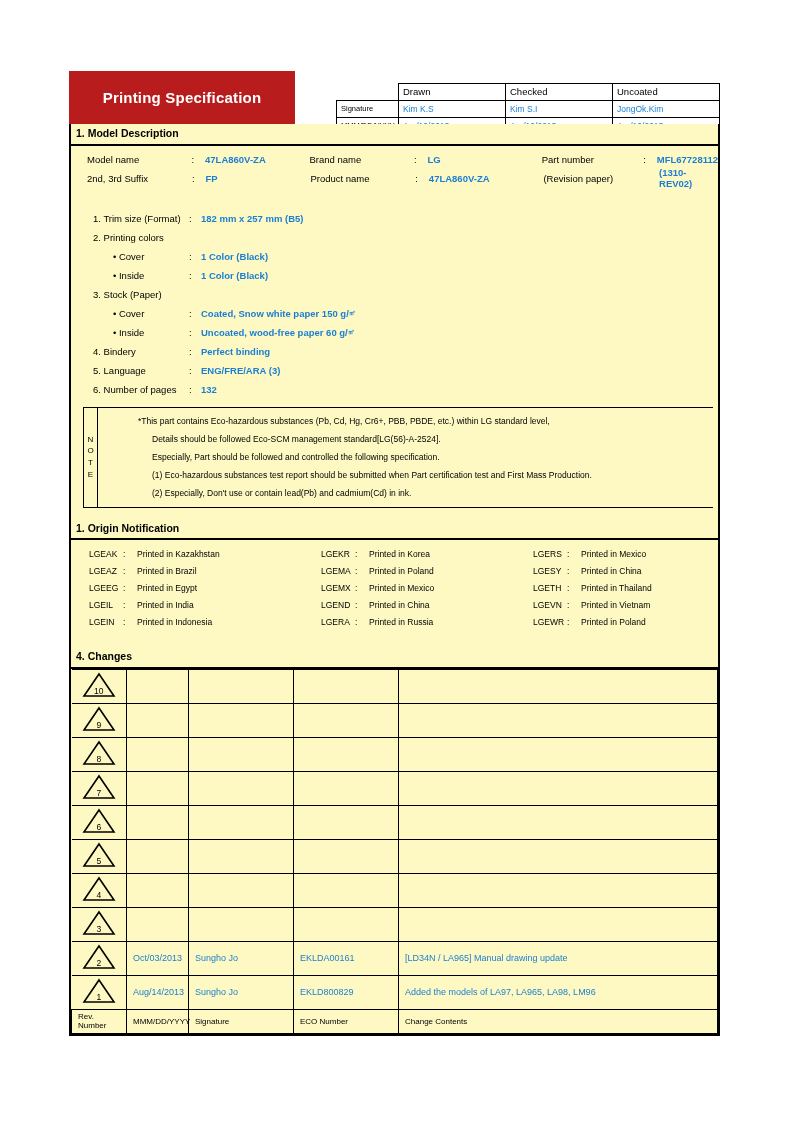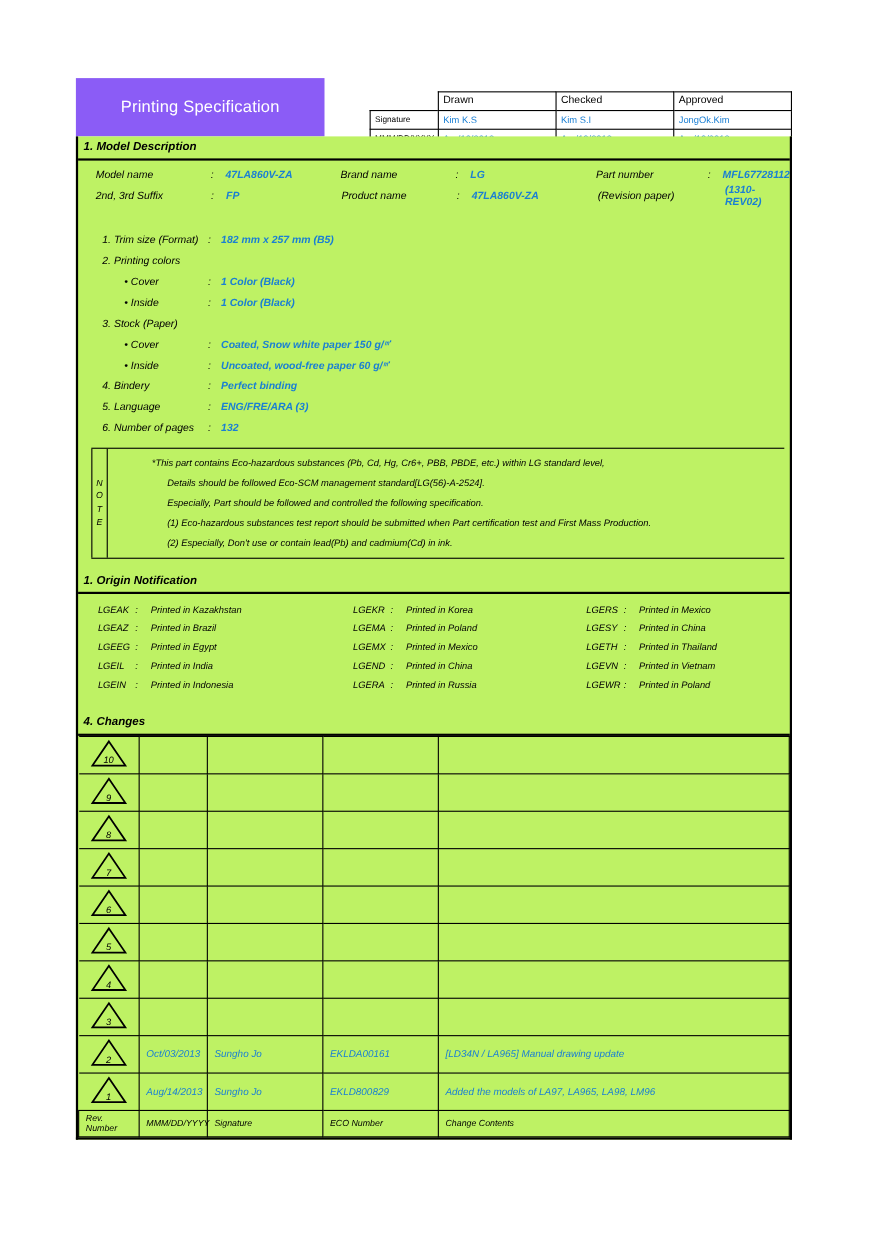--- a/index.html
+++ b/index.html
@@ -13,24 +13,24 @@
   }
   .page { position: relative; width: 802px; height: 1133px; background:#fff; }
 
   
   .header-band {
     position:absolute; left:69px; top:71px; width:651px; height:53px;
     display:flex;
   }
   .title-block {
     width: 226px; height: 53px;
-    background: #8b5cf6;
+    background: #b91c1c;
     color:#ffffff;
     display:flex; align-items:center; justify-content:center;
-    font-size: 15px; font-weight: normal; letter-spacing:.2px;
+    font-size: 15px; font-weight: bold; letter-spacing:.2px;
   }
   .title-gap { width: 41px; }
   .approval-table {
     border-collapse: collapse;
     table-layout: fixed;
     width: 384px;
     margin-top: 12px;
   }
   .approval-table td {
     border: 1px solid #000;
@@ -44,22 +44,21 @@
   .approval-table td.lbl { font-size: 7.5px; }
   .approval-table td.blank { border: none; }
   .col-lbl { width: 62px; }
   .col-p { width: 107px; }
   .val { color:#1a7fd4; font-size:9.5px; }
 
   
   .body-box {
     position:absolute; left:69px; top:124px; width:651px;
     border:2px solid #000; border-top:none;
-    background:#bef264;
-    font-style:italic;
+    background:#fef9c3;
   }
   .sec-head {
     font-size: 10.5px; font-weight: bold;
     padding: 4px 0 4px 5px;
     border-bottom: 2px solid #000;
     line-height: 1.1;
   }
   .spacer { height: 11px; }
 
   
@@ -144,21 +143,21 @@
     <div class="title-block">
       <span>Printing Specification</span>
     </div>
     <div class="title-gap"></div>
     <table class="approval-table">
       <tbody>
           <tr>
         <td class="col-lbl blank"></td>
         <td class="col-p hdr">Drawn</td>
         <td class="col-p hdr">Checked</td>
-        <td class="col-p hdr">Approved</td>
+        <td class="col-p hdr">Uncoated</td>
       </tr>
       <tr>
         <td class="col-lbl lbl">Signature</td>
         <td class="col-p val">Kim K.S</td>
         <td class="col-p val">Kim S.I</td>
         <td class="col-p val">JongOk.Kim</td>
       </tr>
       <tr>
         <td class="col-lbl lbl">MMM/DD/YYYY</td>
         <td class="col-p val">Apr/10/2013</td>

